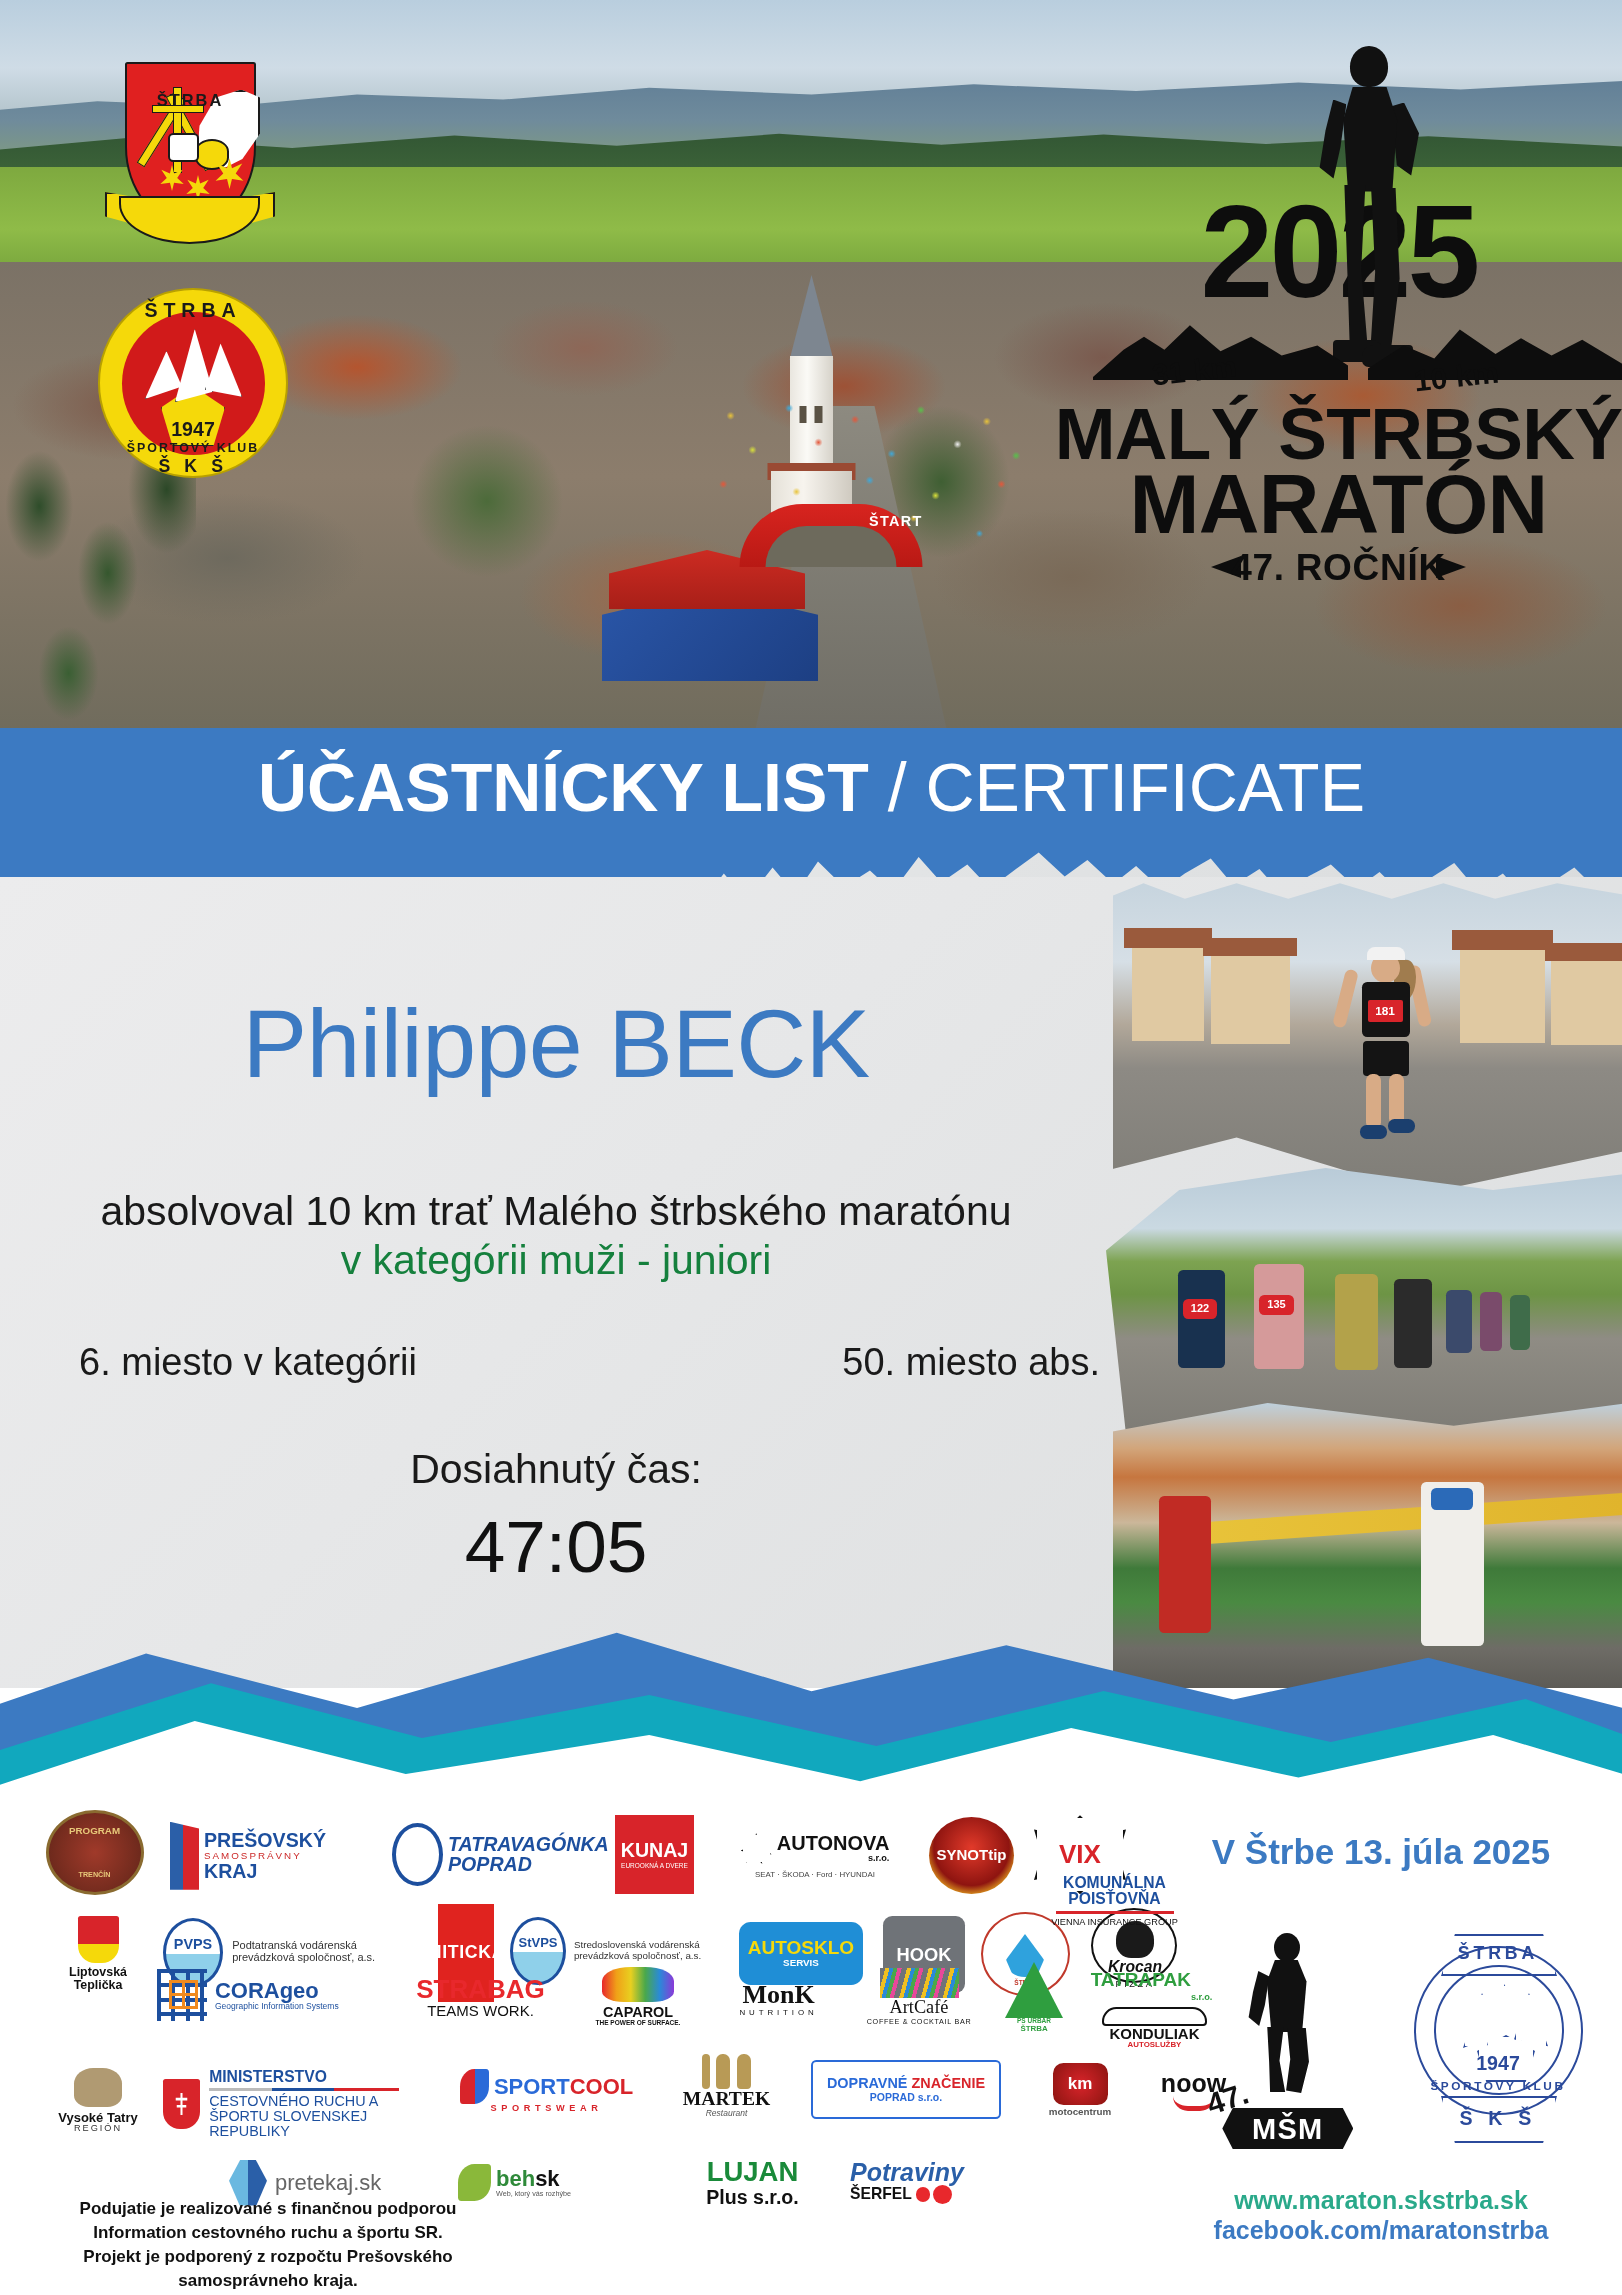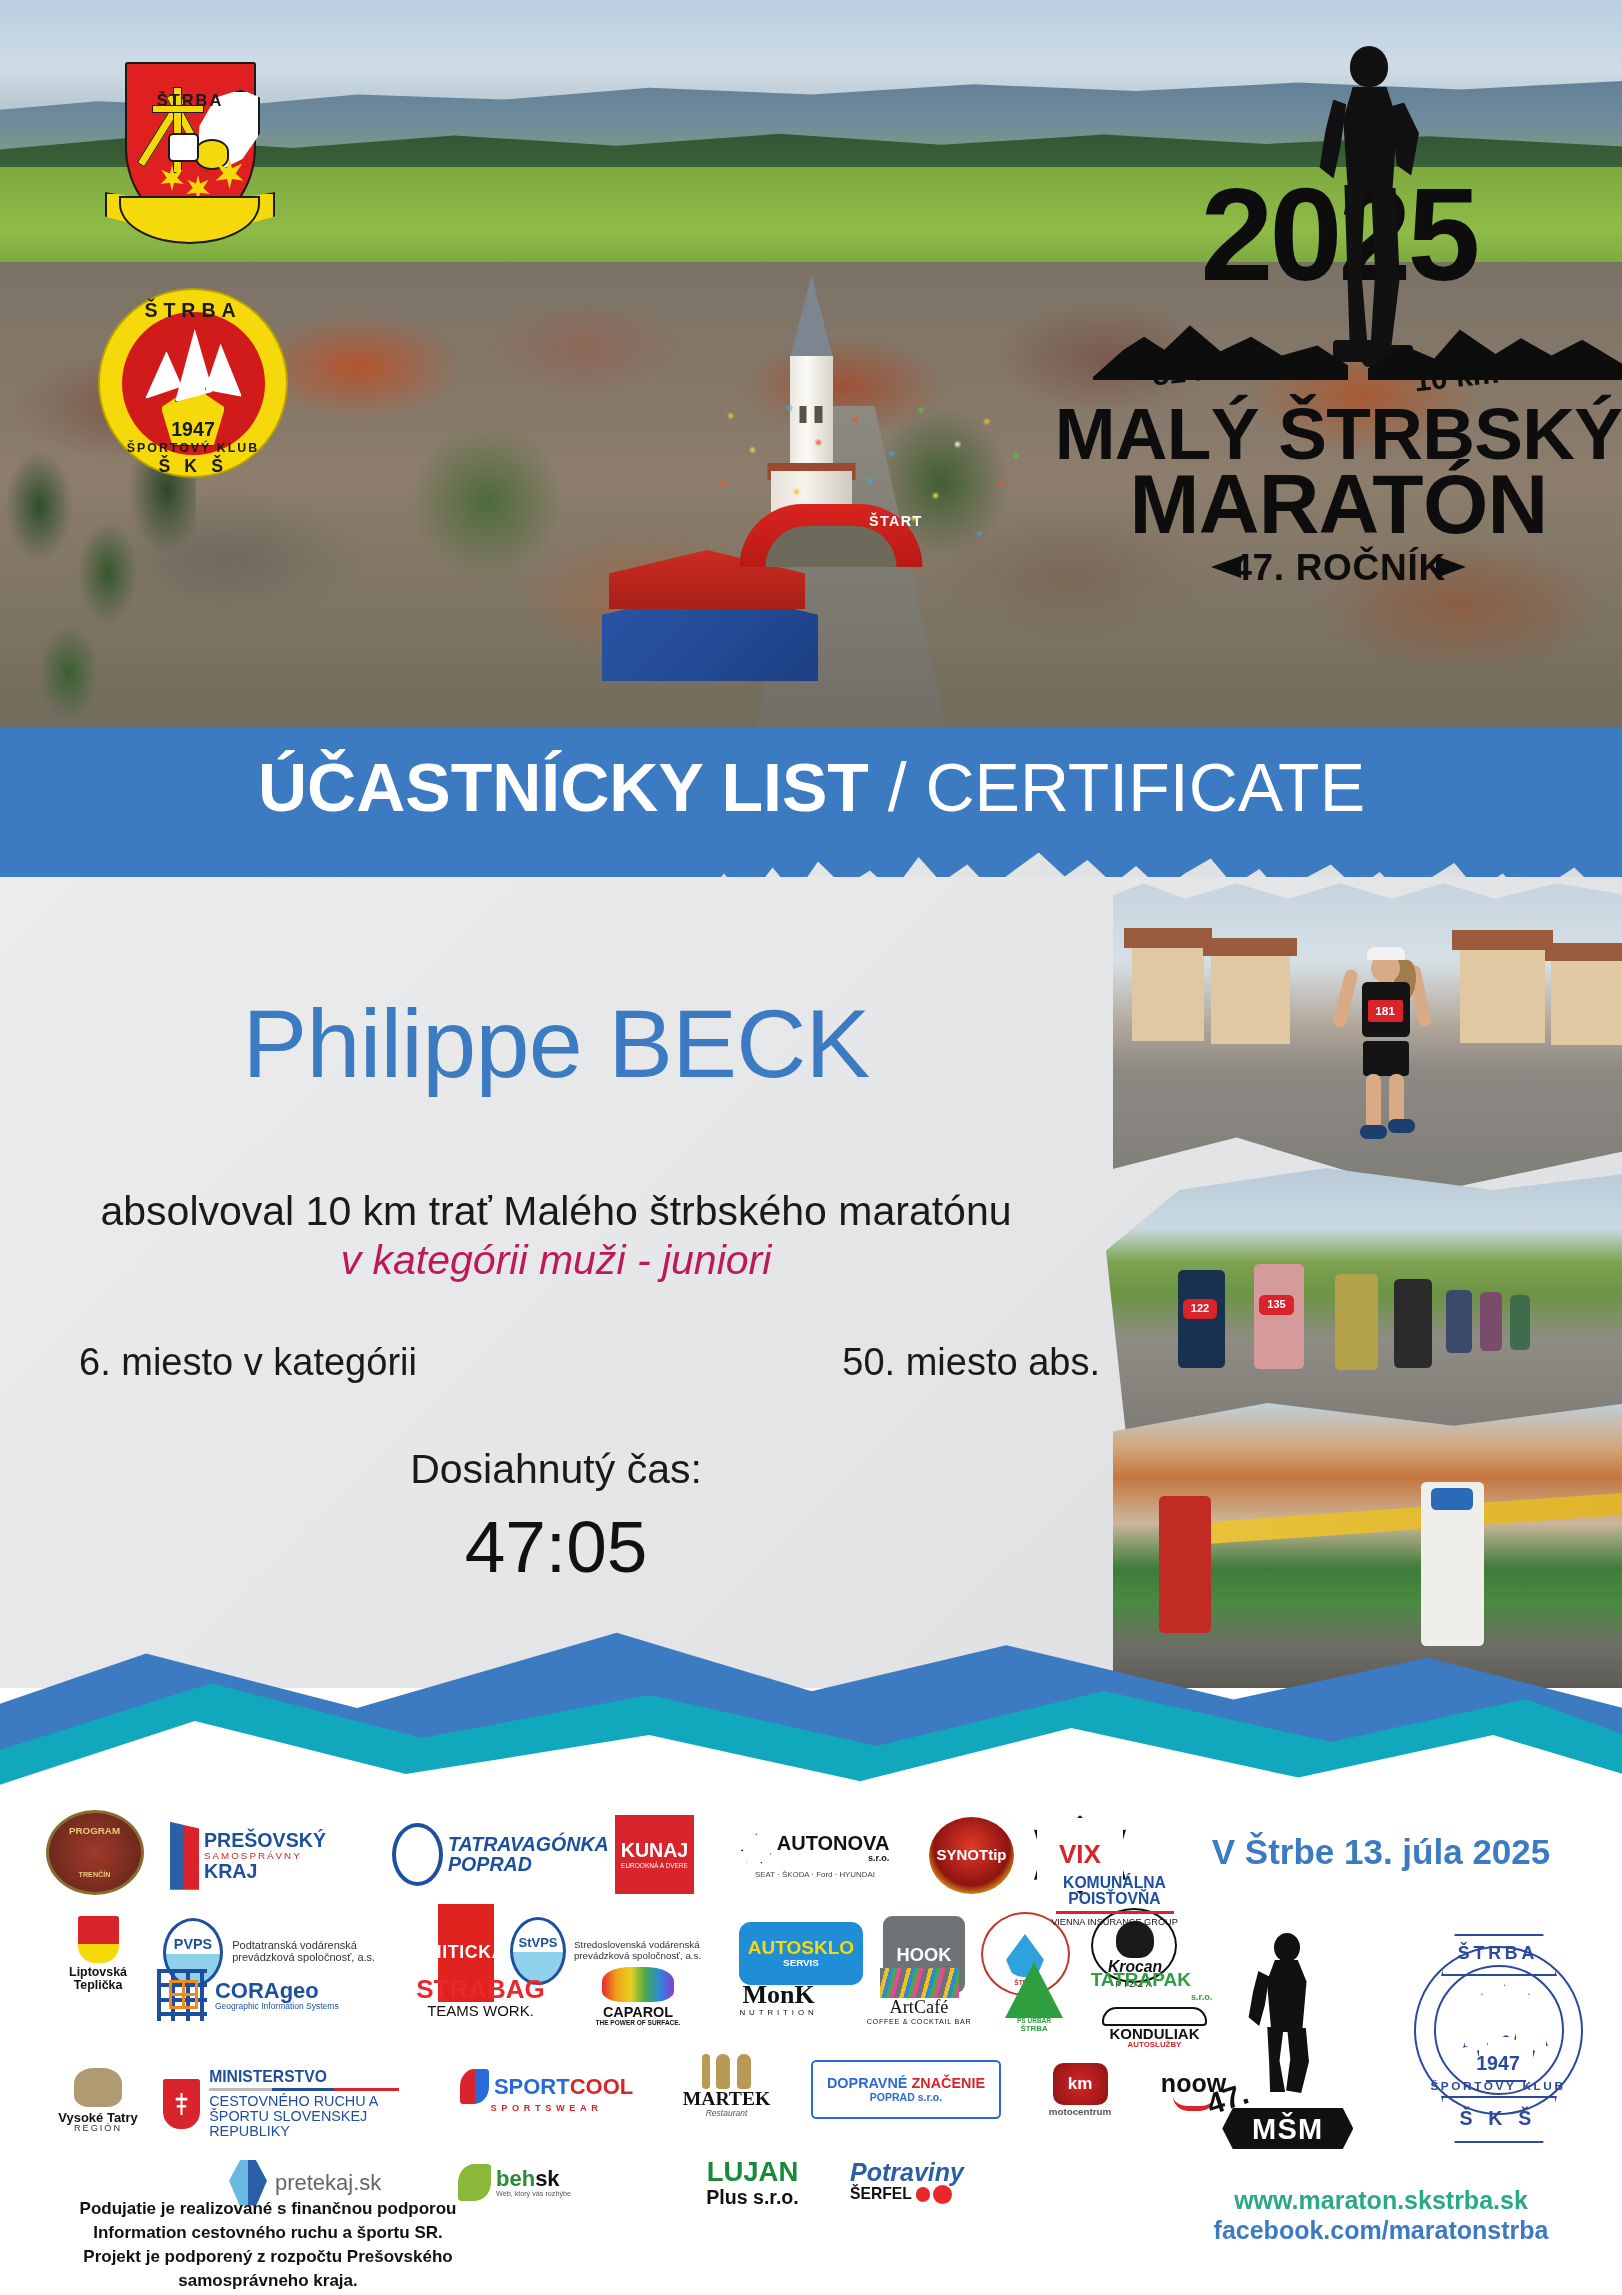--- a/index.html
+++ b/index.html
@@ -161,21 +161,21 @@
     font-size:19.6px; font-weight:bold; color:#1a1a1a; letter-spacing:5.9px; }
   .sks-year { position:absolute; left:0; top:130px; width:190px; text-align:center;
     font-size:19.6px; font-weight:bold; color:#1a1a1a; }
   .sks-txt-arc { position:absolute; left:0; top:153px; width:190px; text-align:center;
     font-size:12.4px; font-weight:bold; color:#1a1a1a; letter-spacing:2px; }
   .sks-txt-bot { position:absolute; left:0; top:168px; width:190px; text-align:center;
     font-size:17.7px; font-weight:bold; color:#1a1a1a; letter-spacing:4.6px; }
 
   
   .mlogo { position:absolute; left:1054px; top:33px; width:569px; height:576px; color:#0d0d0d; }
-  .mlogo-year { position:absolute; left:0; top:136px; width:569px; text-align:center;
+  .mlogo-year { position:absolute; left:0; top:153px; width:569px; text-align:center;
     font-size:131px; font-weight:bold; letter-spacing:-3.9px; line-height:1; }
   .mlogo-runner { position:absolute; left:262px; top:6.5px; width:105px; height:327px; }
   .runner-head { position:absolute; left:34px; top:6.5px; width:38px; height:41px;
     background:#111; border-radius:50% 50% 45% 45%; }
   .runner-torso { position:absolute; left:23.6px; top:47px; width:60px; height:105px;
     background:#111; clip-path:polygon(22% 0,78% 0,96% 32%,88% 100%,14% 100%,6% 32%); }
   .runner-armL { position:absolute; left:1.3px; top:60px; width:29px; height:79px;
     background:#111; clip-path:polygon(55% 0,100% 6%,80% 60%,56% 100%,8% 86%,28% 40%); }
   .runner-armR { position:absolute; left:73px; top:63px; width:30px; height:73px;
     background:#111; clip-path:polygon(0 6%,50% 0,100% 42%,74% 100%,26% 86%,16% 44%); }
@@ -230,21 +230,21 @@
   .cert-name {
     position:absolute; left:0; top:988px; width:1112px; text-align:center;
     font-size:97px; color:#3c7ac2; letter-spacing:-0.7px;
   }
   .cert-line1 {
     position:absolute; left:0; top:1188px; width:1112px; text-align:center;
     font-size:41px; color:#1a1a1a;
   }
   .cert-line2 {
     position:absolute; left:0; top:1237px; width:1112px; text-align:center;
-    font-size:41px; color:#be185d;font-style:italic;
+    font-size:41px; color:#15803d;
   }
   .cert-places {
     position:absolute; left:79px; top:1341px; width:1021px;
     display:flex; justify-content:space-between; font-size:38px; color:#1a1a1a;
   }
   .cert-time-label {
     position:absolute; left:0; top:1446px; width:1112px; text-align:center;
     font-size:41px; color:#1a1a1a;
   }
   .cert-time-value {

